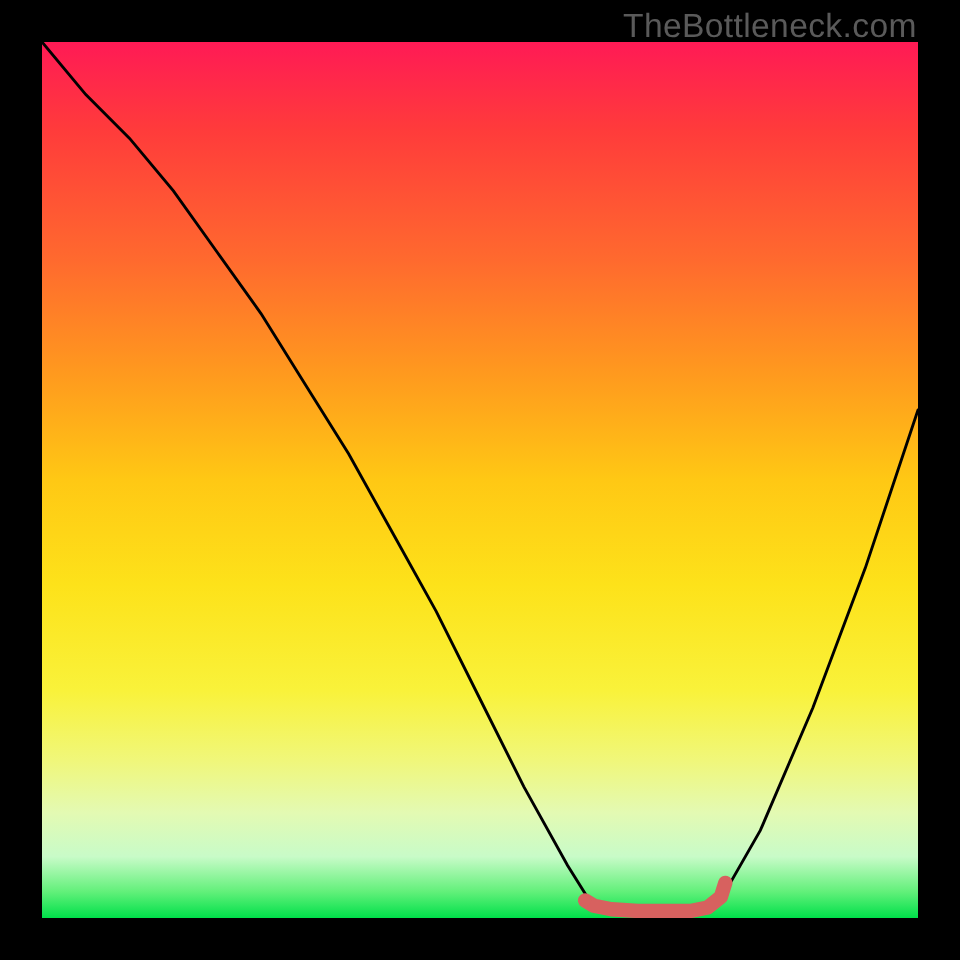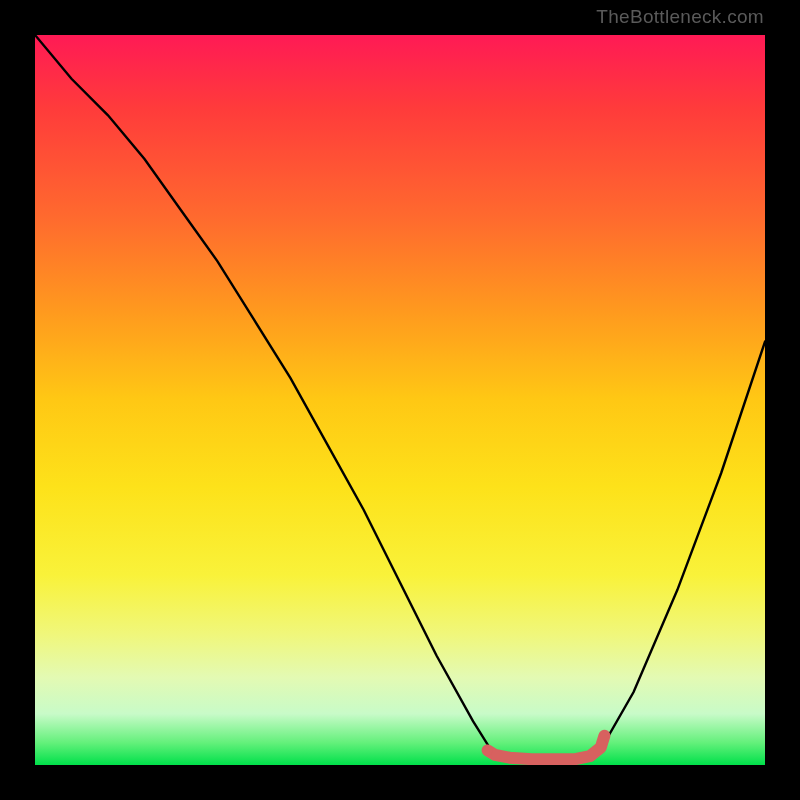--- a/index.html
+++ b/index.html
@@ -34,21 +34,21 @@
       #c8fbc8 93%,
       #62f07a 97%,
       #00e04a 100%
     );
   }
   .watermark {
     position: absolute;
     top: 6px;
     right: 36px;
     font-family: Arial, Helvetica, sans-serif;
-    font-size: 19px;
+    font-size: 28px;
     color: #5a5a5a;
     letter-spacing: 0.3px;
     margin-left: 36px;
   }
   svg.curve {
     position: absolute;
     left: 0;
     top: 0;
     width: 730px;
     height: 730px;

